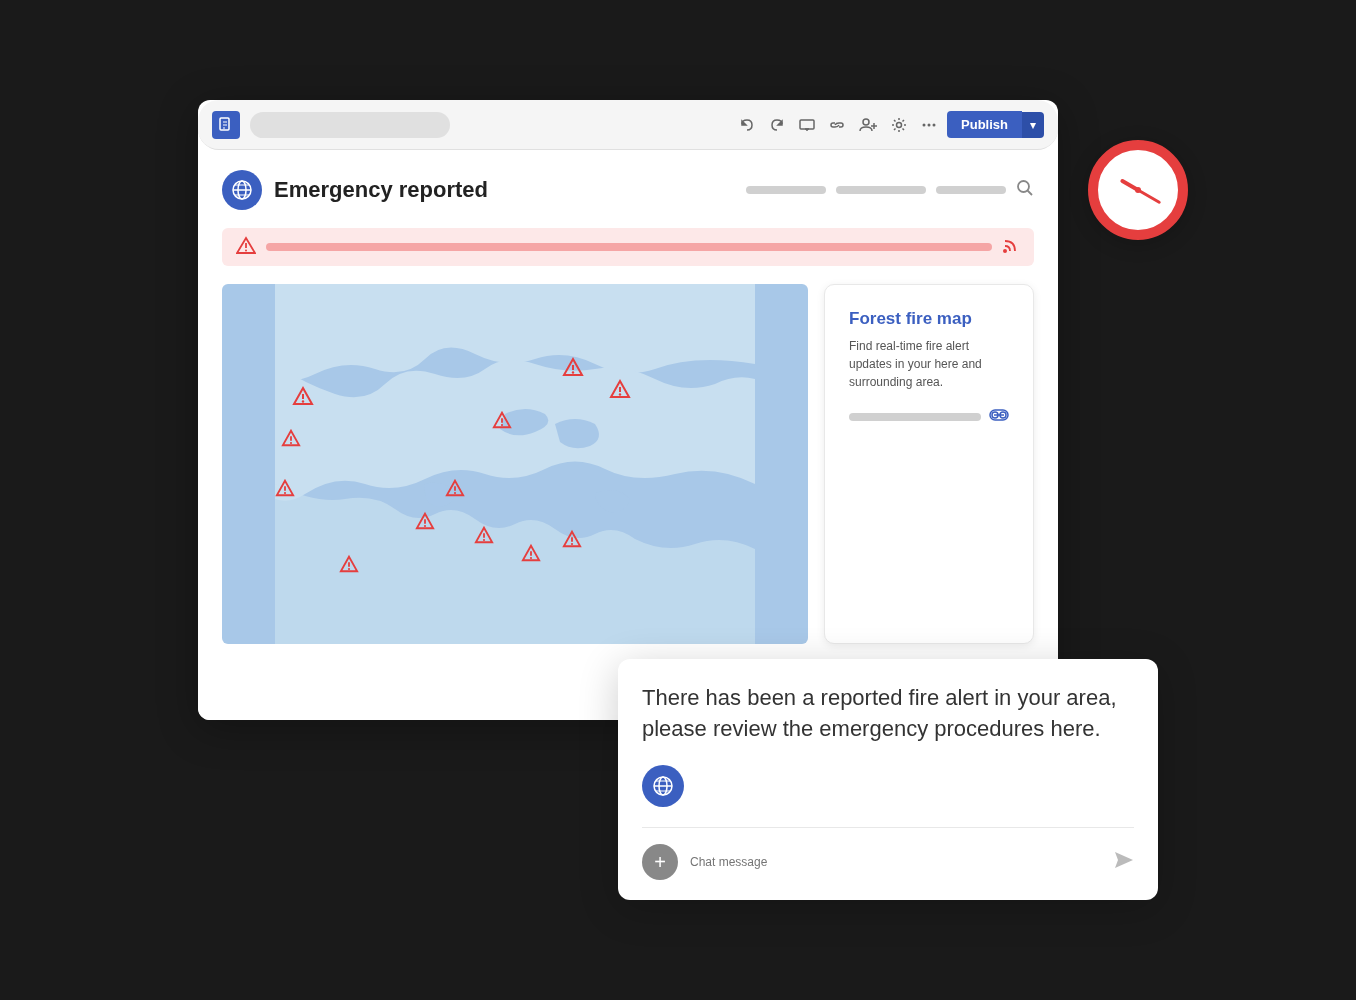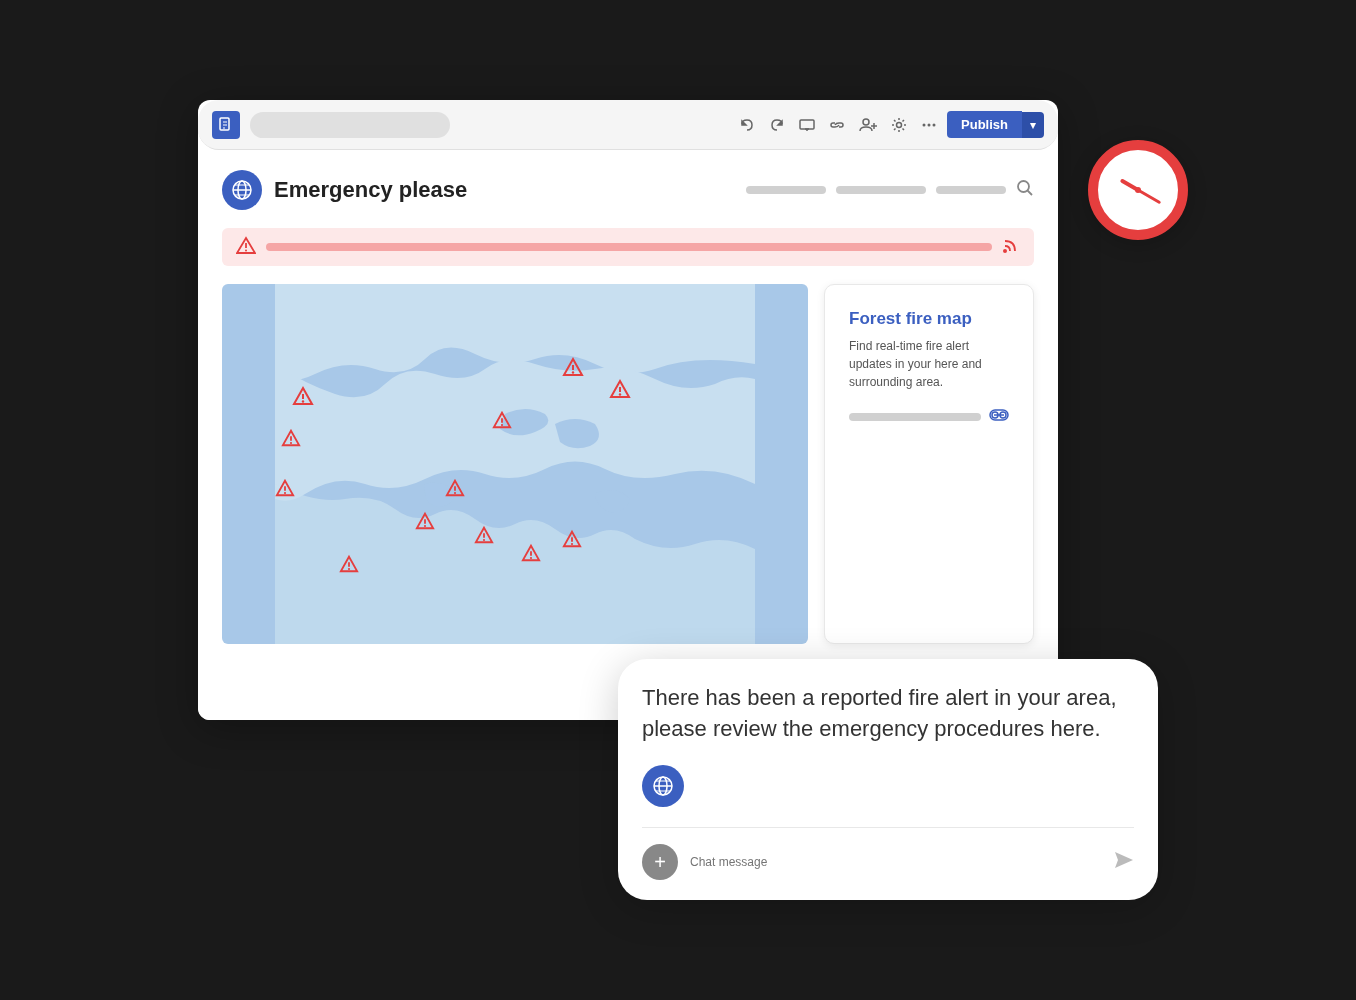--- a/index.html
+++ b/index.html
@@ -313,21 +313,21 @@
       border-radius: 50%;
     }
 
     
     .chat-window {
       position: absolute;
       bottom: 0;
       right: 0;
       width: 540px;
       background: #fff;
-      border-radius: 29px;
+      border-radius: 12px;
       box-shadow: 0 8px 40px rgba(0,0,0,0.2);
       padding: 24px 24px 20px;
       z-index: 5;
     }
 
     .chat-message-text {
       font-size: 22px;
       color: #333;
       line-height: 1.4;
       margin-bottom: 20px;
@@ -473,21 +473,21 @@
       <div class="site-header">
         <div class="site-logo">
           <svg width="22" height="22" viewBox="0 0 22 22" fill="none">
             <circle cx="11" cy="11" r="9" stroke="white" stroke-width="1.5"></circle>
             <ellipse cx="11" cy="11" rx="4" ry="9" stroke="white" stroke-width="1.5"></ellipse>
             <line x1="2" y1="11" x2="20" y2="11" stroke="white" stroke-width="1.5"></line>
             <line x1="4" y1="6" x2="18" y2="6" stroke="white" stroke-width="1"></line>
             <line x1="4" y1="16" x2="18" y2="16" stroke="white" stroke-width="1"></line>
           </svg>
         </div>
-        <h1 class="site-title">Emergency please</h1>
+        <h1 class="site-title">Emergency reported</h1>
         <div class="site-header-right">
           <div class="header-bar" style="width:80px"></div>
           <div class="header-bar" style="width:90px"></div>
           <div class="header-bar" style="width:70px"></div>
           <span class="search-icon-header">
             <svg width="18" height="18" viewBox="0 0 18 18" fill="none" stroke="#888" stroke-width="1.8">
               <circle cx="7.5" cy="7.5" r="5.5"></circle>
               <line x1="11.5" y1="11.5" x2="16" y2="16"></line>
             </svg>
           </span>

